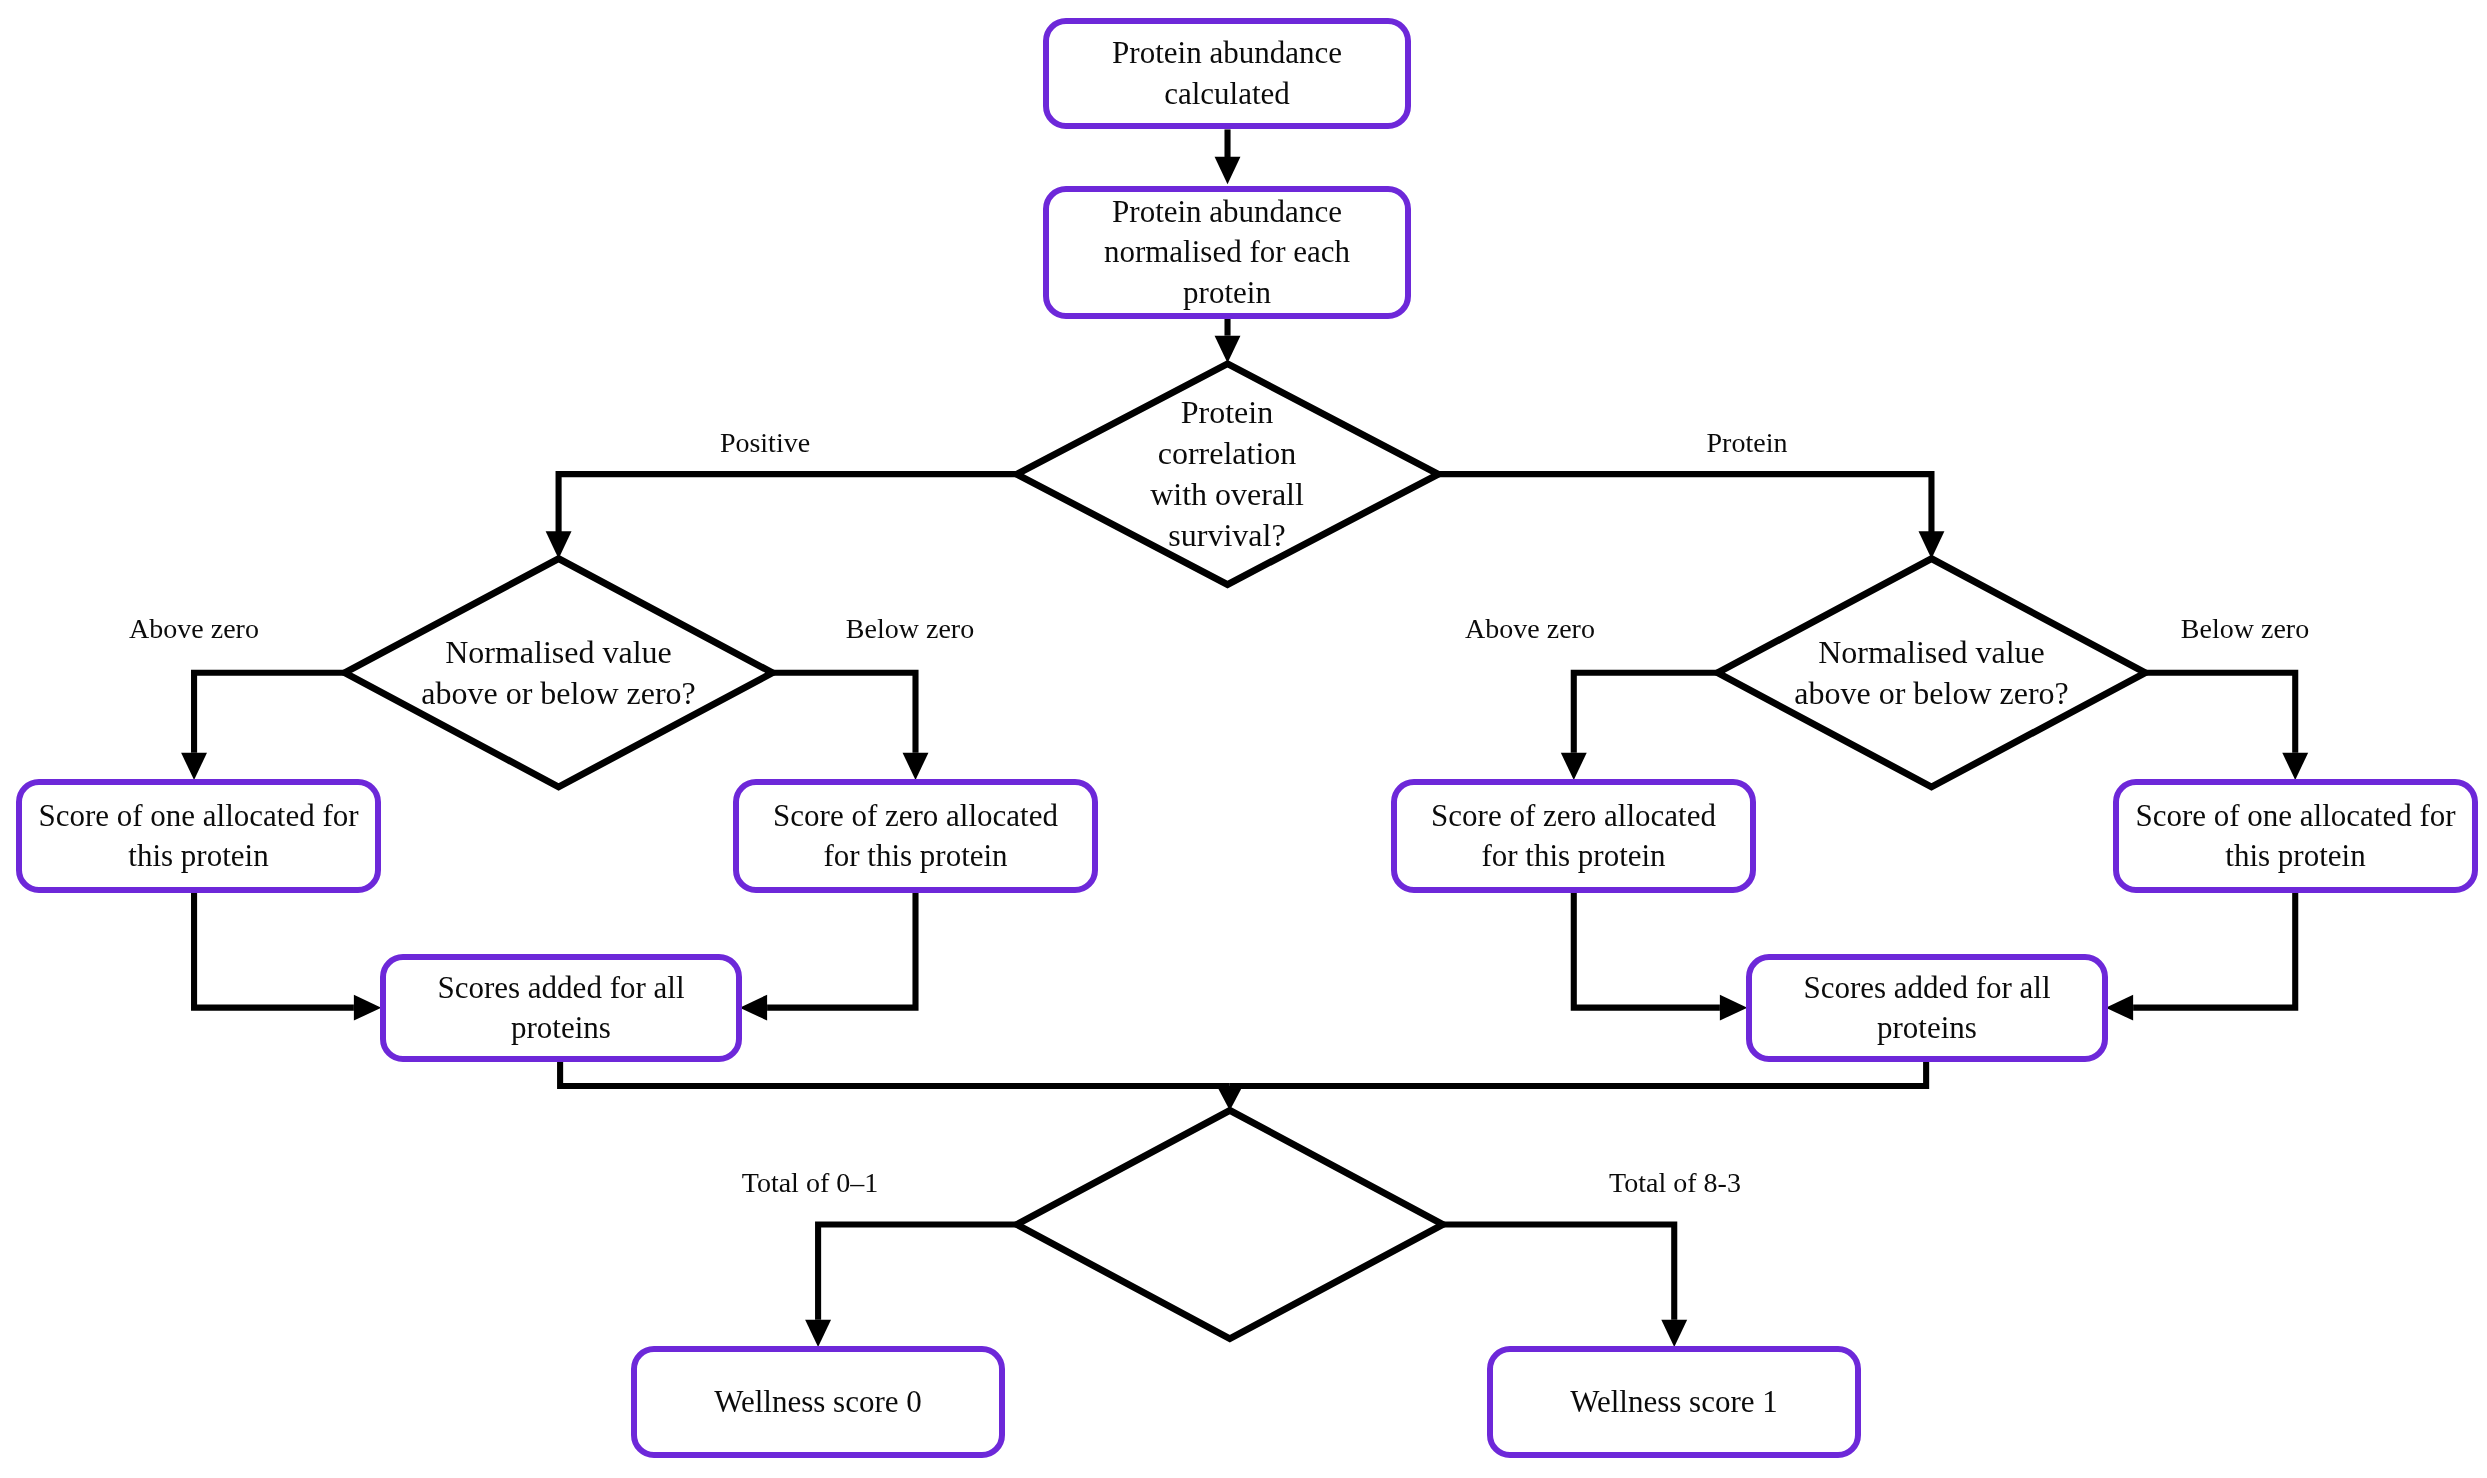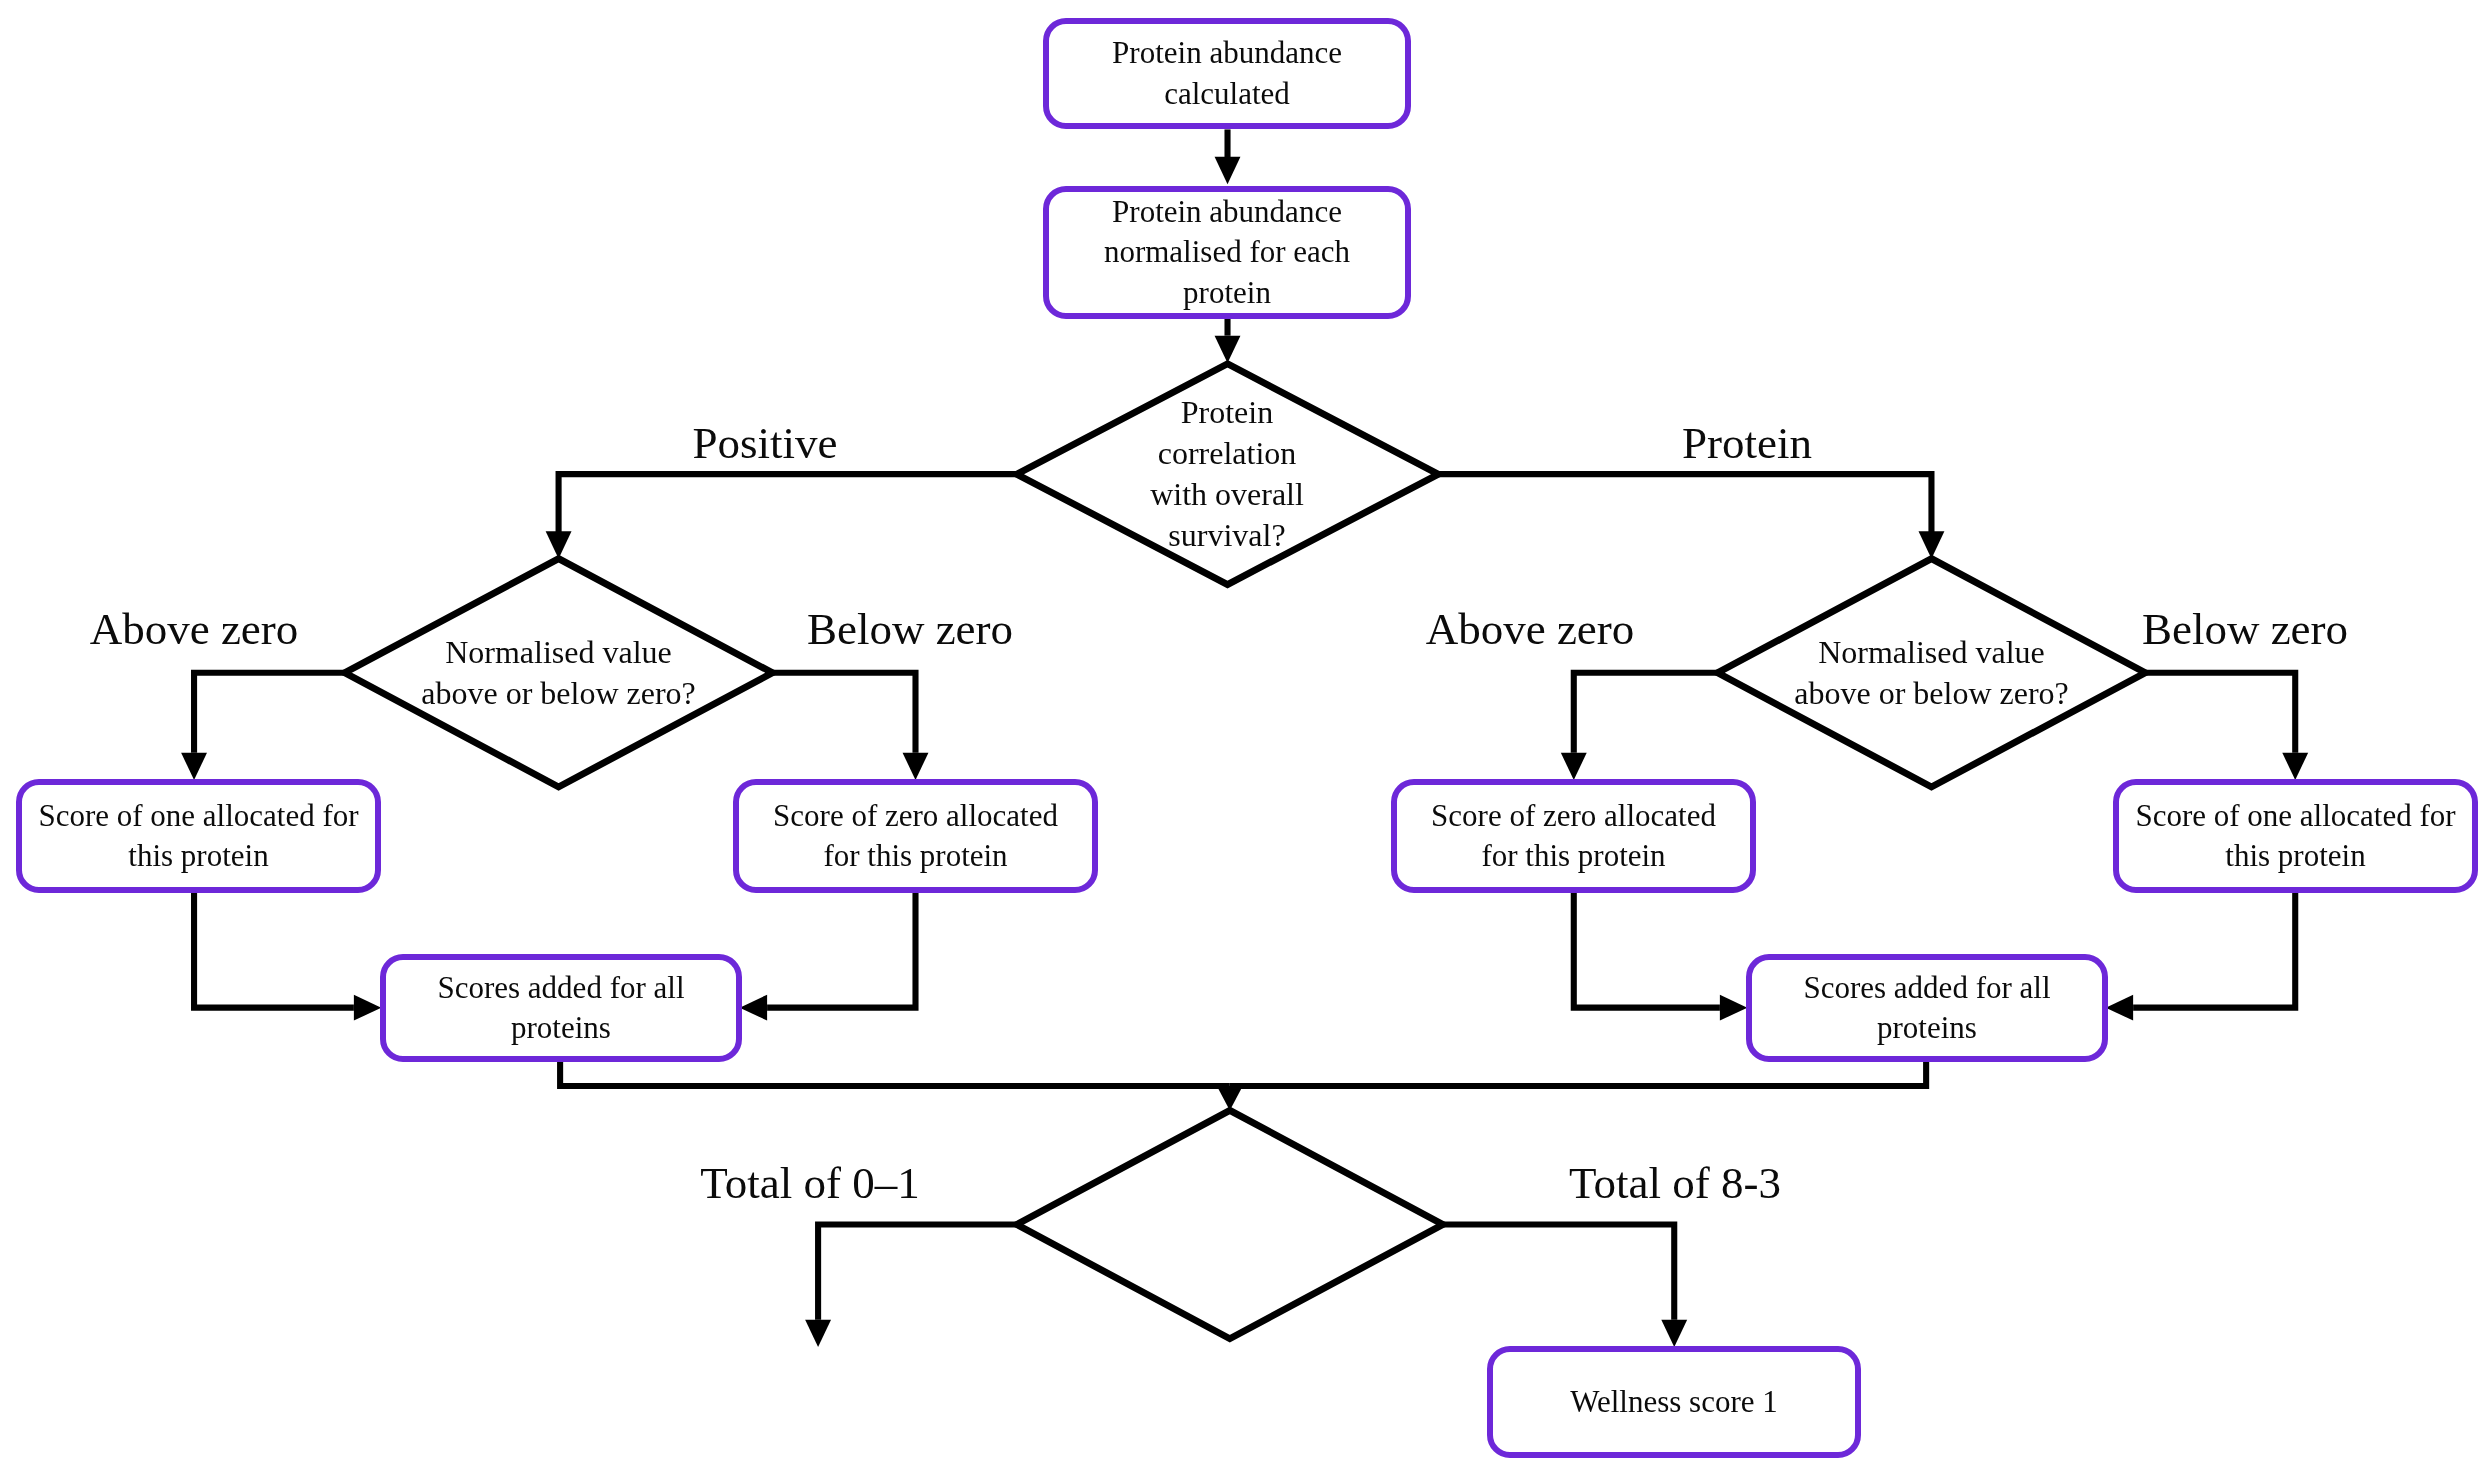--- a/index.html
+++ b/index.html
@@ -27,21 +27,21 @@
   .txt{white-space:pre;font-size:31px;line-height:1.3;}
   .dlabel{
     position:absolute;
     display:flex;align-items:center;justify-content:center;
     text-align:center;pointer-events:none;
   }
   .dlabel .txt{font-size:32px;line-height:1.28;}
   .elabel{
     position:absolute;width:320px;height:46px;
     display:flex;align-items:center;justify-content:center;
-    text-align:left;font-size:45px;white-space:pre;
+    text-align:left;font-size:28px;white-space:pre;
   }
 </style>
 </head>
 <body>
 
 <div class="stage">
 
   <svg class="wires" viewBox="0 0 3268 1942" aria-hidden="true">
 
     <path class="edge" d="M1613 170 V208"></path>
@@ -131,20 +131,23 @@
   <div class="box" style="left:380px;top:954px;width:362px;height:108px">
     <span class="txt">Scores added for all
 proteins</span>
   </div>
 
   <div class="box" style="left:1746px;top:954px;width:362px;height:108px">
     <span class="txt">Scores added for all
 proteins</span>
   </div>
 
+  <div class="box" style="left:631px;top:1346px;width:374px;height:112px">
+    <span class="txt">Wellness score 0</span>
+  </div>
 
   <div class="box" style="left:1487px;top:1346px;width:374px;height:112px">
     <span class="txt">Wellness score 1</span>
   </div>
 
   <div class="dlabel" style="left:1075px;top:379px;width:304px;height:190px">
     <span class="txt">Protein
 correlation
 with overall
 survival?</span>

